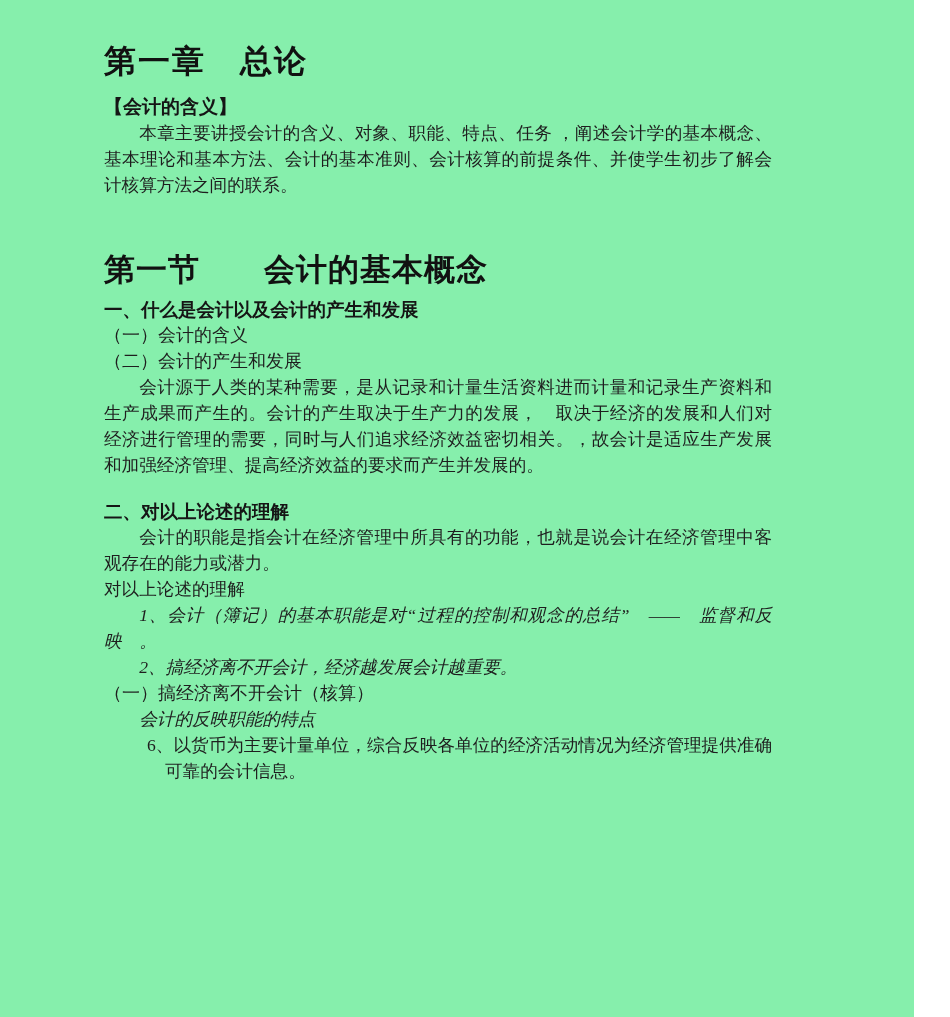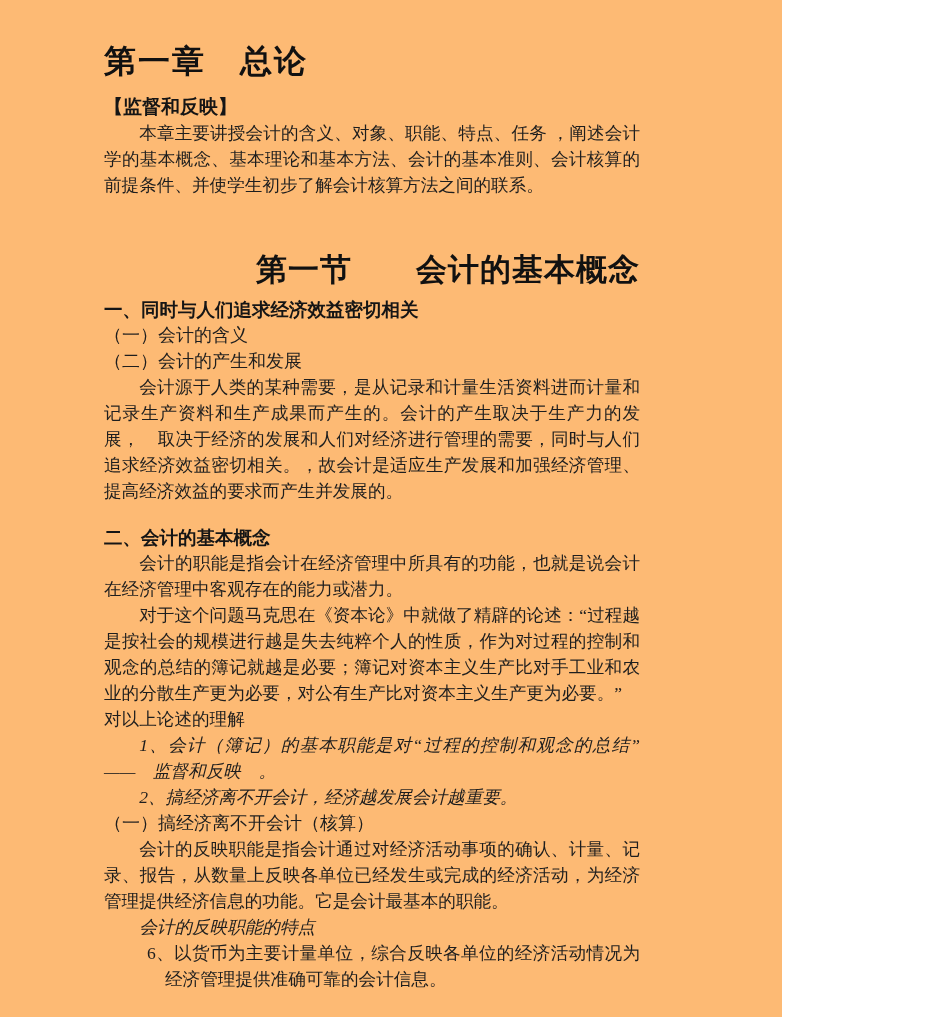--- a/index.html
+++ b/index.html
@@ -2,24 +2,24 @@
 <html lang="zh"><head>
 <meta charset="utf-8">
 <style>
   html, body {
     margin: 0;
     padding: 0;
     background: #ffffff;
   }
   .page {
     position: relative;
-    width: 782px;
+    width: 914px;
     height: 1017px;
     box-sizing: border-box;
-    background: #fdba74;
+    background: #86efac;
     overflow: hidden;
     padding: 40px 142px 0 104px;
     font-family: "Liberation Serif", "DejaVu Serif", serif;
     color: #1e1e1e;
     font-size: 17.6px;
     line-height: 26px;
   }
   .chapter-title {
     font-size: 32px;
     font-weight: bold;
@@ -38,21 +38,20 @@
     text-align: justify;
     text-indent: 2em;
   }
   .section-title {
     margin-top: 52px;
     font-size: 31px;
     font-weight: bold;
     line-height: 40px;
     letter-spacing: 1px;
     color: #111;
-    text-align: right;
   }
   .h-num {
     margin-top: 8px;
     font-size: 18.5px;
     font-weight: bold;
     line-height: 24px;
     color: #151515;
   }
   .h-paren {
     font-size: 18px;
@@ -80,41 +79,39 @@
     text-align: justify;
   }
 </style>
 </head>
 <body>
 
 <div class="page">
 
   <div class="chapter-title">第一章　总论</div>
 
-  <div class="summary-label">【监督和反映】</div>
+  <div class="summary-label">【会计的含义】</div>
   <div class="para">本章主要讲授会计的含义、对象、职能、特点、任务 ，阐述会计学的基本概念、基本理论和基本方法、会计的基本准则、会计核算的前提条件、并使学生初步了解会计核算方法之间的联系。</div>
 
   <div class="section-title">第一节　　会计的基本概念</div>
 
-  <div class="h-num">一、同时与人们追求经济效益密切相关</div>
+  <div class="h-num">一、什么是会计以及会计的产生和发展</div>
 
   <div class="h-paren">（一）会计的含义</div>
 
   <div class="h-paren">（二）会计的产生和发展</div>
   <div class="para">会计源于人类的某种需要，是从记录和计量生活资料进而计量和记录生产资料和生产成果而产生的。会计的产生取决于生产力的发展，　取决于经济的发展和人们对经济进行管理的需要，同时与人们追求经济效益密切相关。，故会计是适应生产发展和加强经济管理、提高经济效益的要求而产生并发展的。</div>
 
-  <div class="h-num-2">二、会计的基本概念</div>
+  <div class="h-num-2">二、对以上论述的理解</div>
   <div class="para">会计的职能是指会计在经济管理中所具有的功能，也就是说会计在经济管理中客观存在的能力或潜力。</div>
 
-  <div class="para">对于这个问题马克思在《资本论》中就做了精辟的论述：“过程越是按社会的规模进行越是失去纯粹个人的性质，作为对过程的控制和观念的总结的簿记就越是必要；簿记对资本主义生产比对手工业和农业的分散生产更为必要，对公有生产比对资本主义生产更为必要。”</div>
   <div class="plain-line">对以上论述的理解</div>
 
   <div class="indent-line">1、会计（簿记）的基本职能是对“过程的控制和观念的总结”　——　监督和反映　。</div>
   <div class="indent-line">2、搞经济离不开会计，经济越发展会计越重要。</div>
 
   <div class="h-paren">（一）搞经济离不开会计（核算）</div>
-  <div class="para">会计的反映职能是指会计通过对经济活动事项的确认、计量、记录、报告，从数量上反映各单位已经发生或完成的经济活动，为经济管理提供经济信息的功能。它是会计最基本的职能。</div>
 
   <div class="indent-line">会计的反映职能的特点</div>
 
   <div class="feature">6、以货币为主要计量单位，综合反映各单位的经济活动情况为经济管理提供准确可靠的会计信息。</div>
 
 </div>
 
 </body></html>

